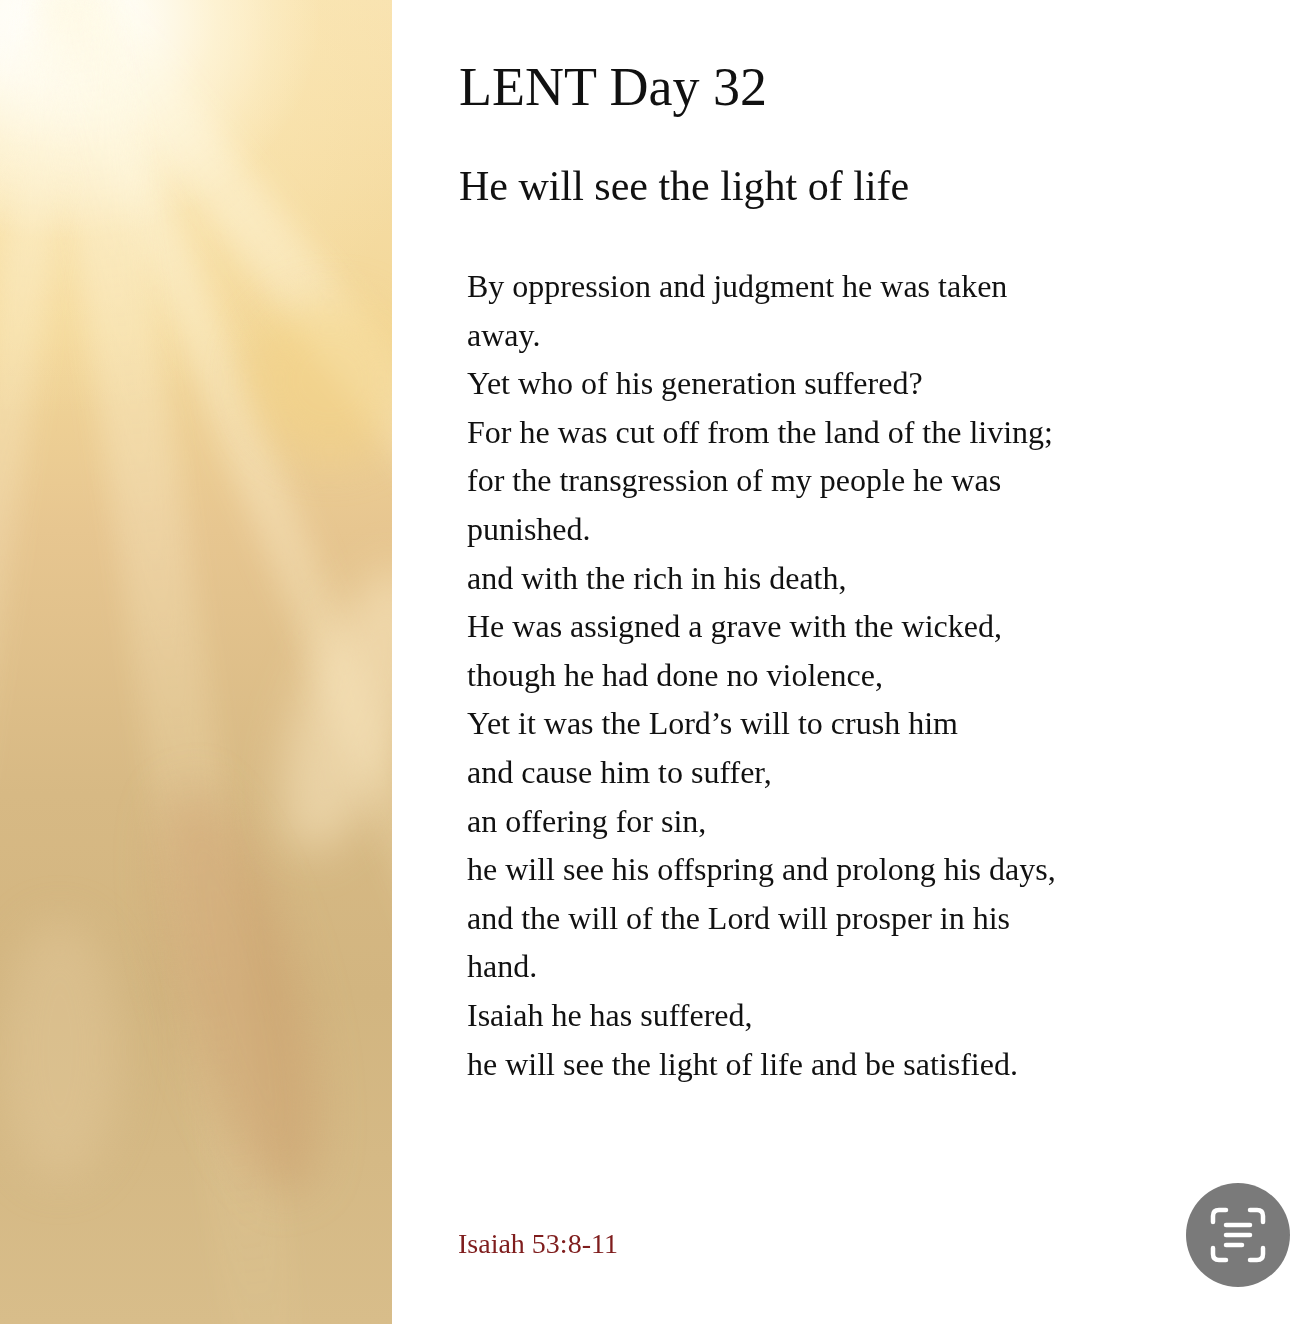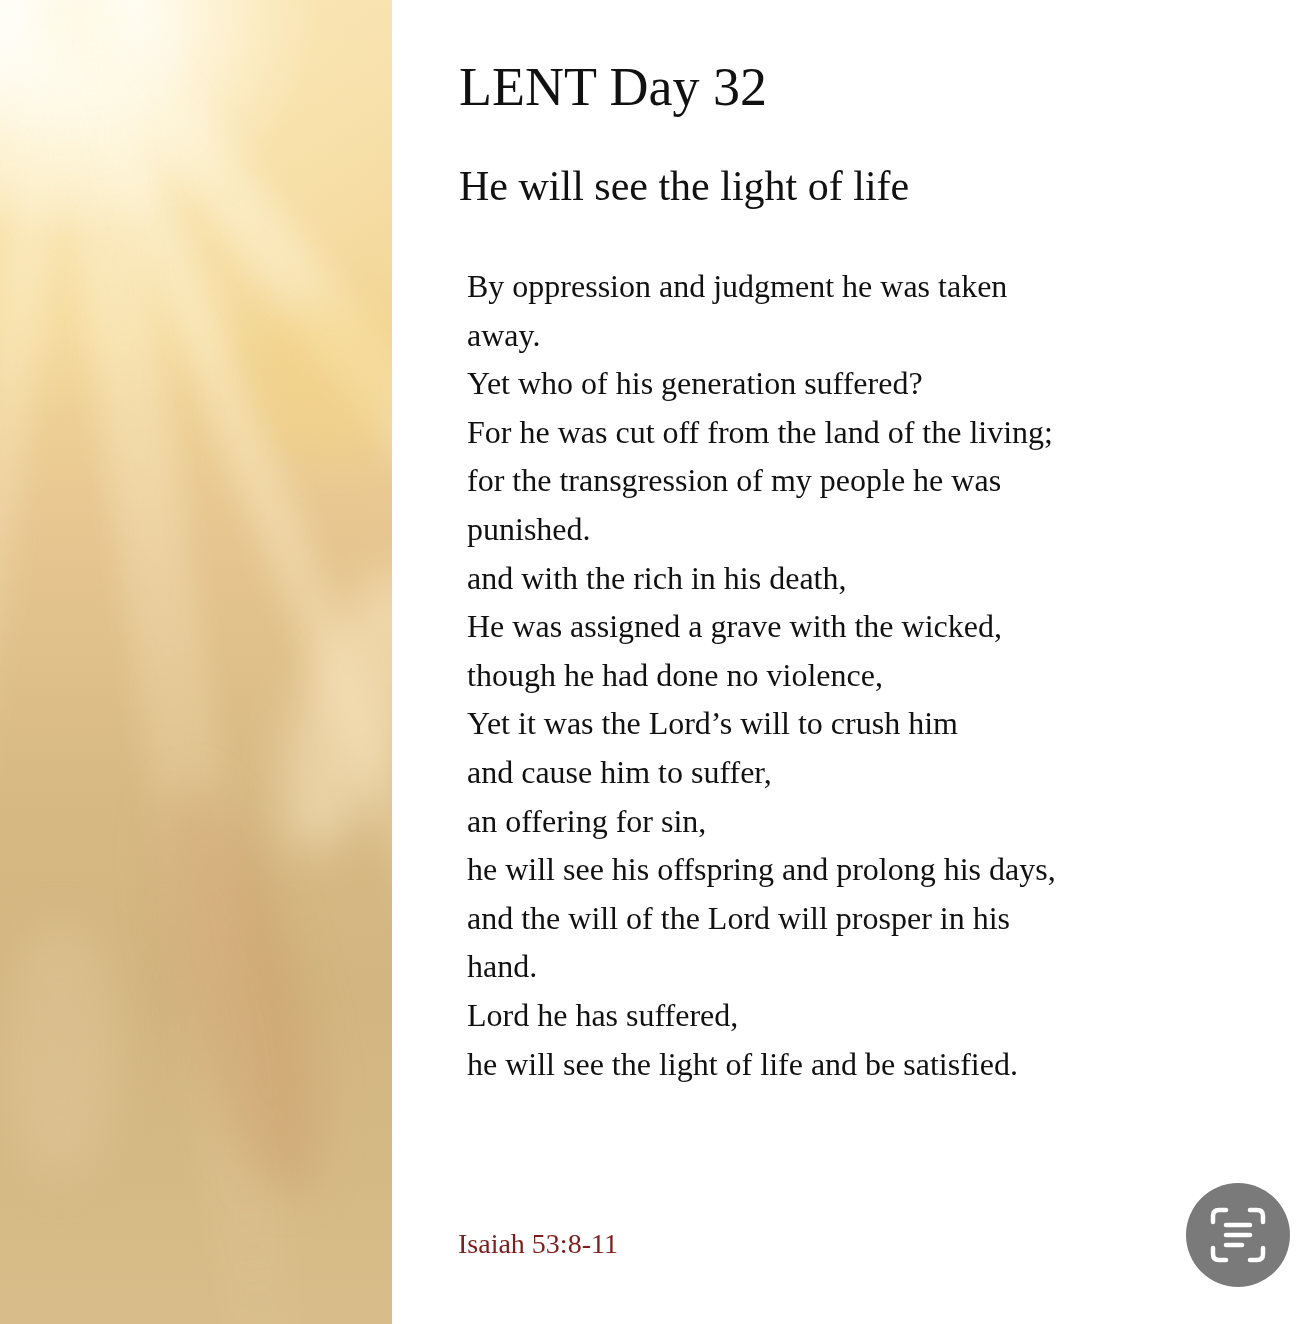--- a/index.html
+++ b/index.html
@@ -156,21 +156,21 @@
       <li>punished.</li>
       <li>and with the rich in his death,</li>
       <li>He was assigned a grave with the wicked,</li>
       <li>though he had done no violence,</li>
       <li>Yet it was the Lord’s will to crush him</li>
       <li>and cause him to suffer,</li>
       <li>an offering for sin,</li>
       <li>he will see his offspring and prolong his days,</li>
       <li>and the will of the Lord will prosper in his</li>
       <li>hand.</li>
-      <li>Lord he has suffered,</li>
+      <li>Isaiah he has suffered,</li>
       <li>he will see the light of life and be satisfied.</li>
     </ul>
 
     <div class="citation">Isaiah 53:8-11</div>
   </div>
 
   <div class="live-text-button">
     <svg viewBox="0 0 58 58">
       <g fill="none" stroke="#ffffff" stroke-width="4.5" stroke-linecap="round" stroke-linejoin="round">
         <path d="M4 16 V10 Q4 4 10 4 H17"></path>

